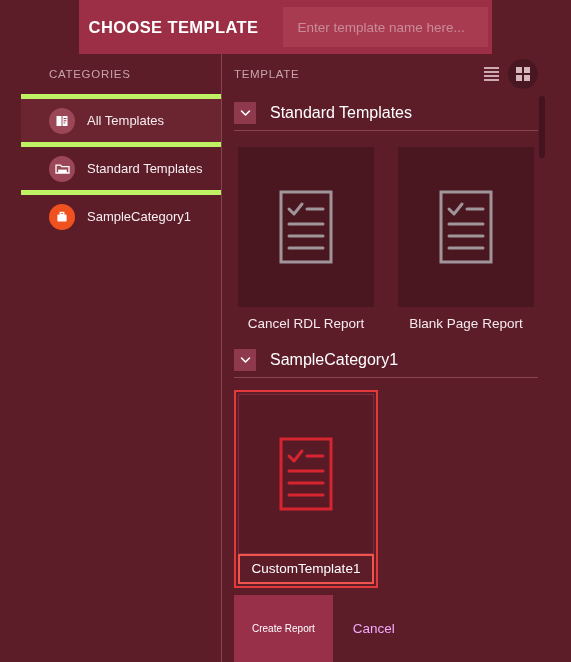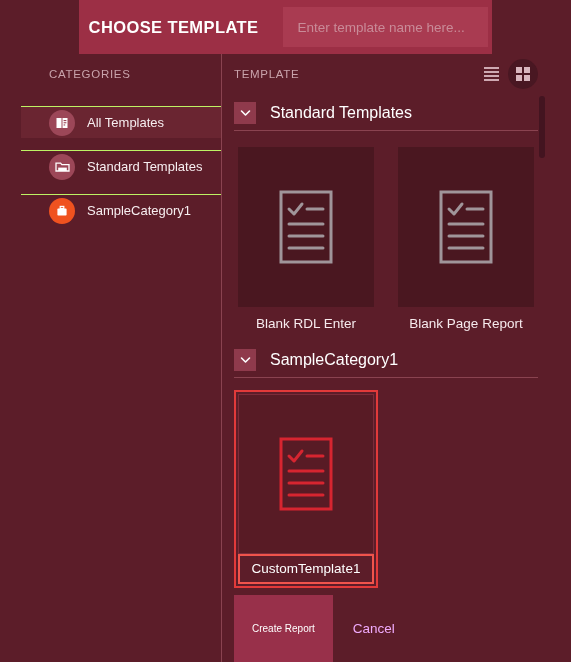--- a/index.html
+++ b/index.html
@@ -78,27 +78,26 @@
     height: 40px;
     display: flex;
     align-items: center;
     padding-left: 28px;
     color: #c9a3ab;
     font-size: 11.5px;
     letter-spacing: 0.7px;
   }
   .cat-list { display: flex; flex-direction: column; }
   .cat-item {
-    height: 32px;
+    height: 48px;
     display: flex;
     align-items: center;
     padding-left: 28px;
-    border-top: 1px solid #bef264;
-    cursor: pointer;
-    margin-top: 12px;
+    border-top: 5px solid #bef264;
+    cursor: pointer;
   }
   .cat-item.active { background: #6a2531; }
   .cat-icon {
     width: 26px;
     height: 26px;
     border-radius: 50%;
     display: flex;
     align-items: center;
     justify-content: center;
     margin-right: 12px;
@@ -372,21 +371,21 @@
             <div class="thumb">
               <svg width="62" height="78" viewBox="0 0 62 78">
                 <rect x="6" y="4" width="50" height="70" fill="none" stroke="#a0959a" stroke-width="3"></rect>
                 <path d="M14 21 L19 26 L27 16" fill="none" stroke="#a0959a" stroke-width="3" stroke-linecap="round" stroke-linejoin="round"></path>
                 <line x1="32" y1="21" x2="48" y2="21" stroke="#a0959a" stroke-width="3" stroke-linecap="round"></line>
                 <line x1="14" y1="36" x2="48" y2="36" stroke="#a0959a" stroke-width="3" stroke-linecap="round"></line>
                 <line x1="14" y1="48" x2="48" y2="48" stroke="#a0959a" stroke-width="3" stroke-linecap="round"></line>
                 <line x1="14" y1="60" x2="48" y2="60" stroke="#a0959a" stroke-width="3" stroke-linecap="round"></line>
               </svg>
             </div>
-            <div class="card-label">Blank RDL Enter</div>
+            <div class="card-label">Cancel RDL Report</div>
           </div>
 
           <div class="card">
             <div class="thumb">
               <svg width="62" height="78" viewBox="0 0 62 78">
                 <rect x="6" y="4" width="50" height="70" fill="none" stroke="#a0959a" stroke-width="3"></rect>
                 <path d="M14 21 L19 26 L27 16" fill="none" stroke="#a0959a" stroke-width="3" stroke-linecap="round" stroke-linejoin="round"></path>
                 <line x1="32" y1="21" x2="48" y2="21" stroke="#a0959a" stroke-width="3" stroke-linecap="round"></line>
                 <line x1="14" y1="36" x2="48" y2="36" stroke="#a0959a" stroke-width="3" stroke-linecap="round"></line>
                 <line x1="14" y1="48" x2="48" y2="48" stroke="#a0959a" stroke-width="3" stroke-linecap="round"></line>

